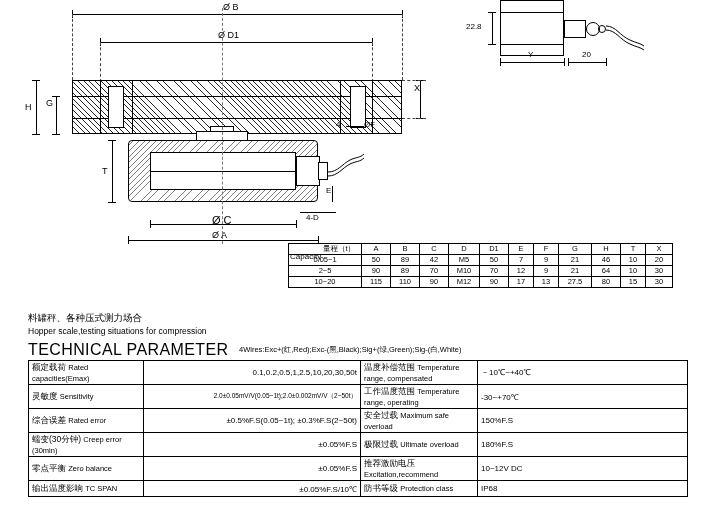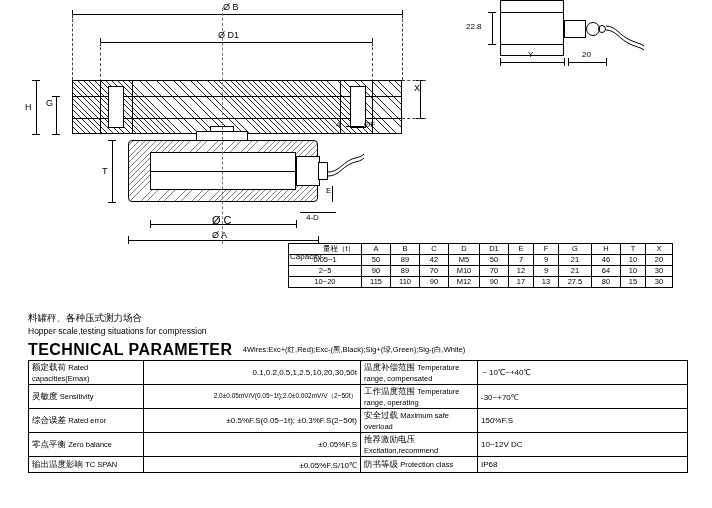--- a/index.html
+++ b/index.html
@@ -38,21 +38,21 @@
   #captable td,#captable th{
     border:1px solid #000;padding:0 2px;text-align:center;
     height:10px;line-height:10px;font-weight:normal;
   }
   #captable .cap-head{width:40px;text-align:center;padding-left:30px;}
 
   
   #lower{position:absolute;left:28px;top:312px;width:660px;}
   .cn-title{font-size:9.5px;margin:0;}
   .en-title{font-size:8.5px;margin:1px 0 0 0;}
-  .tech{font-size:16px;font-weight:bold;letter-spacing:.4px;margin:3px 0 0 0;display:inline-block;}
+  .tech{font-size:16px;font-weight:normal;letter-spacing:.4px;margin:3px 0 0 0;display:inline-block;}
   .wires{font-size:7.5px;display:inline-block;margin-left:6px;vertical-align:3px;}
 
   
   #spec{position:absolute;left:28px;top:360px;width:660px;border-collapse:collapse;font-size:8px;}
   #spec td{border:1px solid #000;padding:1px 3px;height:13px;vertical-align:middle;}
   .c1{width:108px;}
   .c2{width:210px;text-align:right;}
   .c3{width:110px;}
   .c4{width:auto;}
   .cn{font-size:8.5px;}
@@ -290,20 +290,32 @@
         </td>
         <td class="c2">±0.5%F.S(0.05~1t); ±0.3%F.S(2~50t)</td>
         <td class="c3">
           <span class="cn">安全过载</span>
           <span class="en">Maximum safe overload</span>
         </td>
         <td class="c4">150%F.S</td>
       </tr>
       <tr>
         <td class="c1">
+          <span class="cn">蠕变(30分钟)</span>
+          <span class="en">Creep error (30min)</span>
+        </td>
+        <td class="c2">±0.05%F.S</td>
+        <td class="c3">
+          <span class="cn">极限过载</span>
+          <span class="en">Ultimate overload</span>
+        </td>
+        <td class="c4">180%F.S</td>
+      </tr>
+      <tr>
+        <td class="c1">
           <span class="cn">零点平衡</span>
           <span class="en">Zero balance</span>
         </td>
         <td class="c2">±0.05%F.S</td>
         <td class="c3">
           <span class="cn">推荐激励电压</span>
           <span class="en">Excitation,recommend</span>
         </td>
         <td class="c4">10~12V DC</td>
       </tr>

